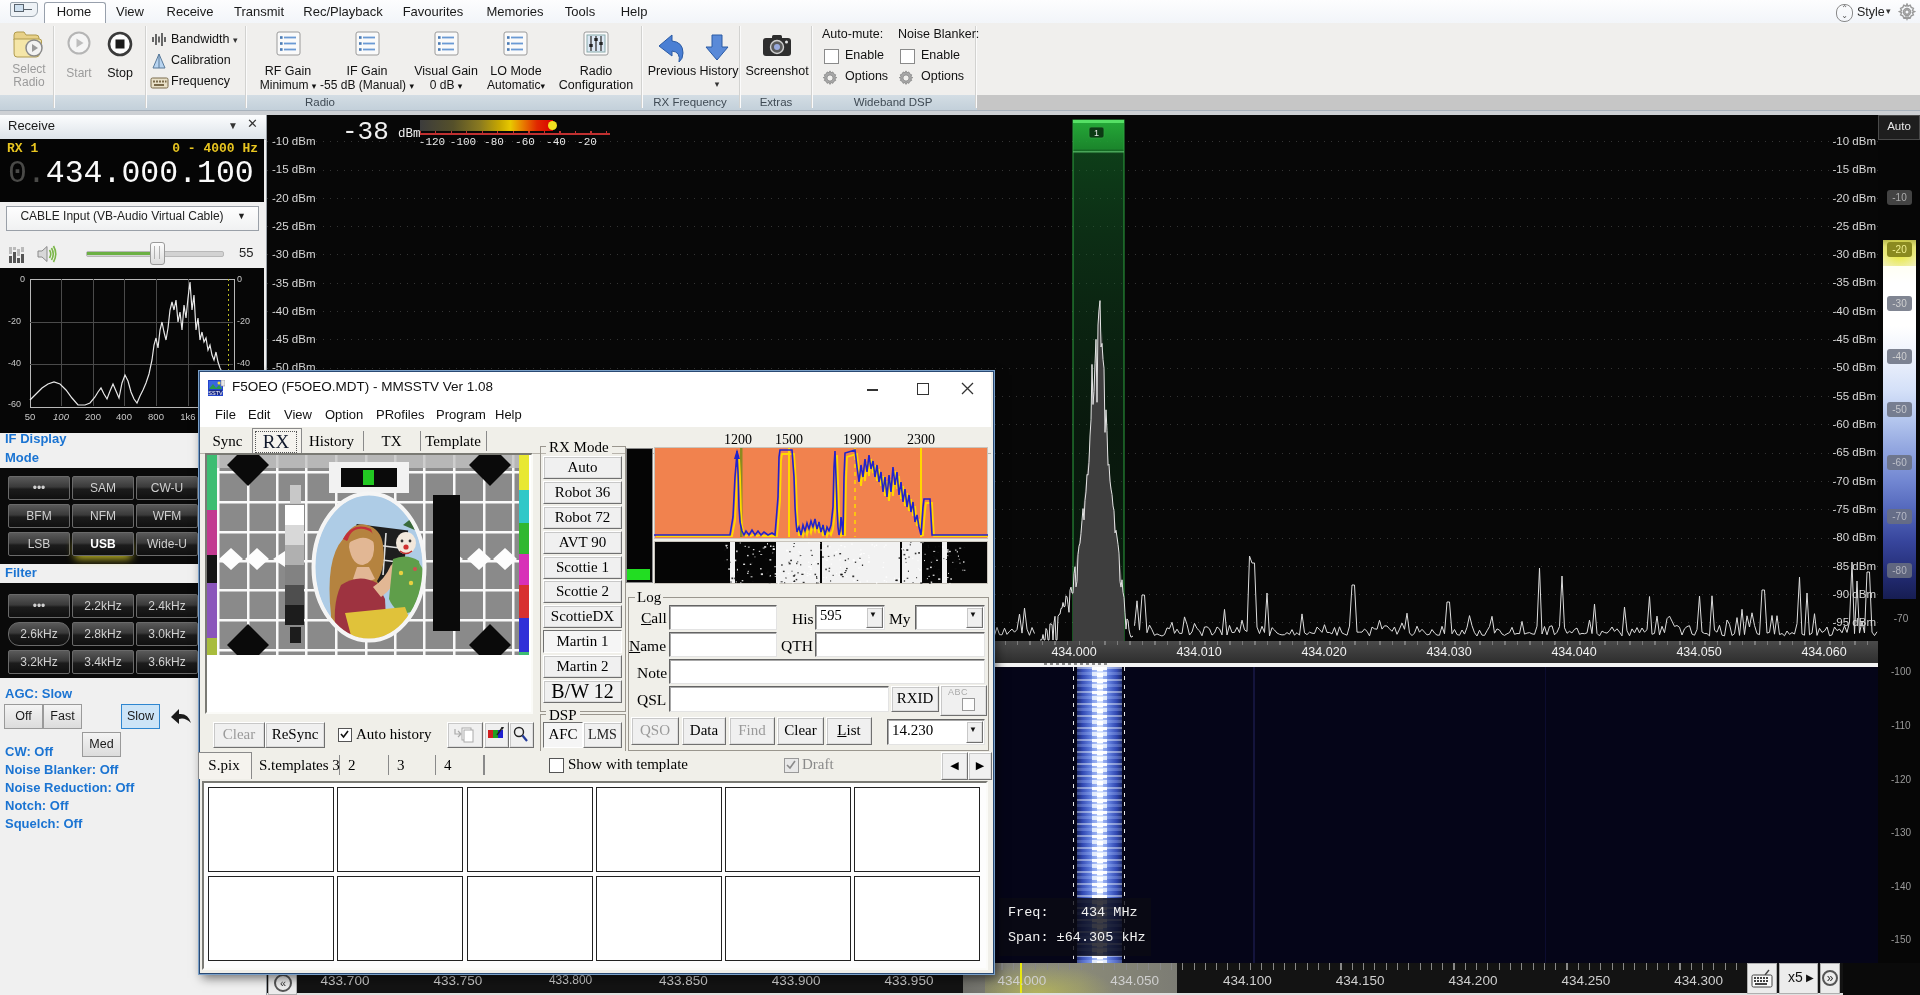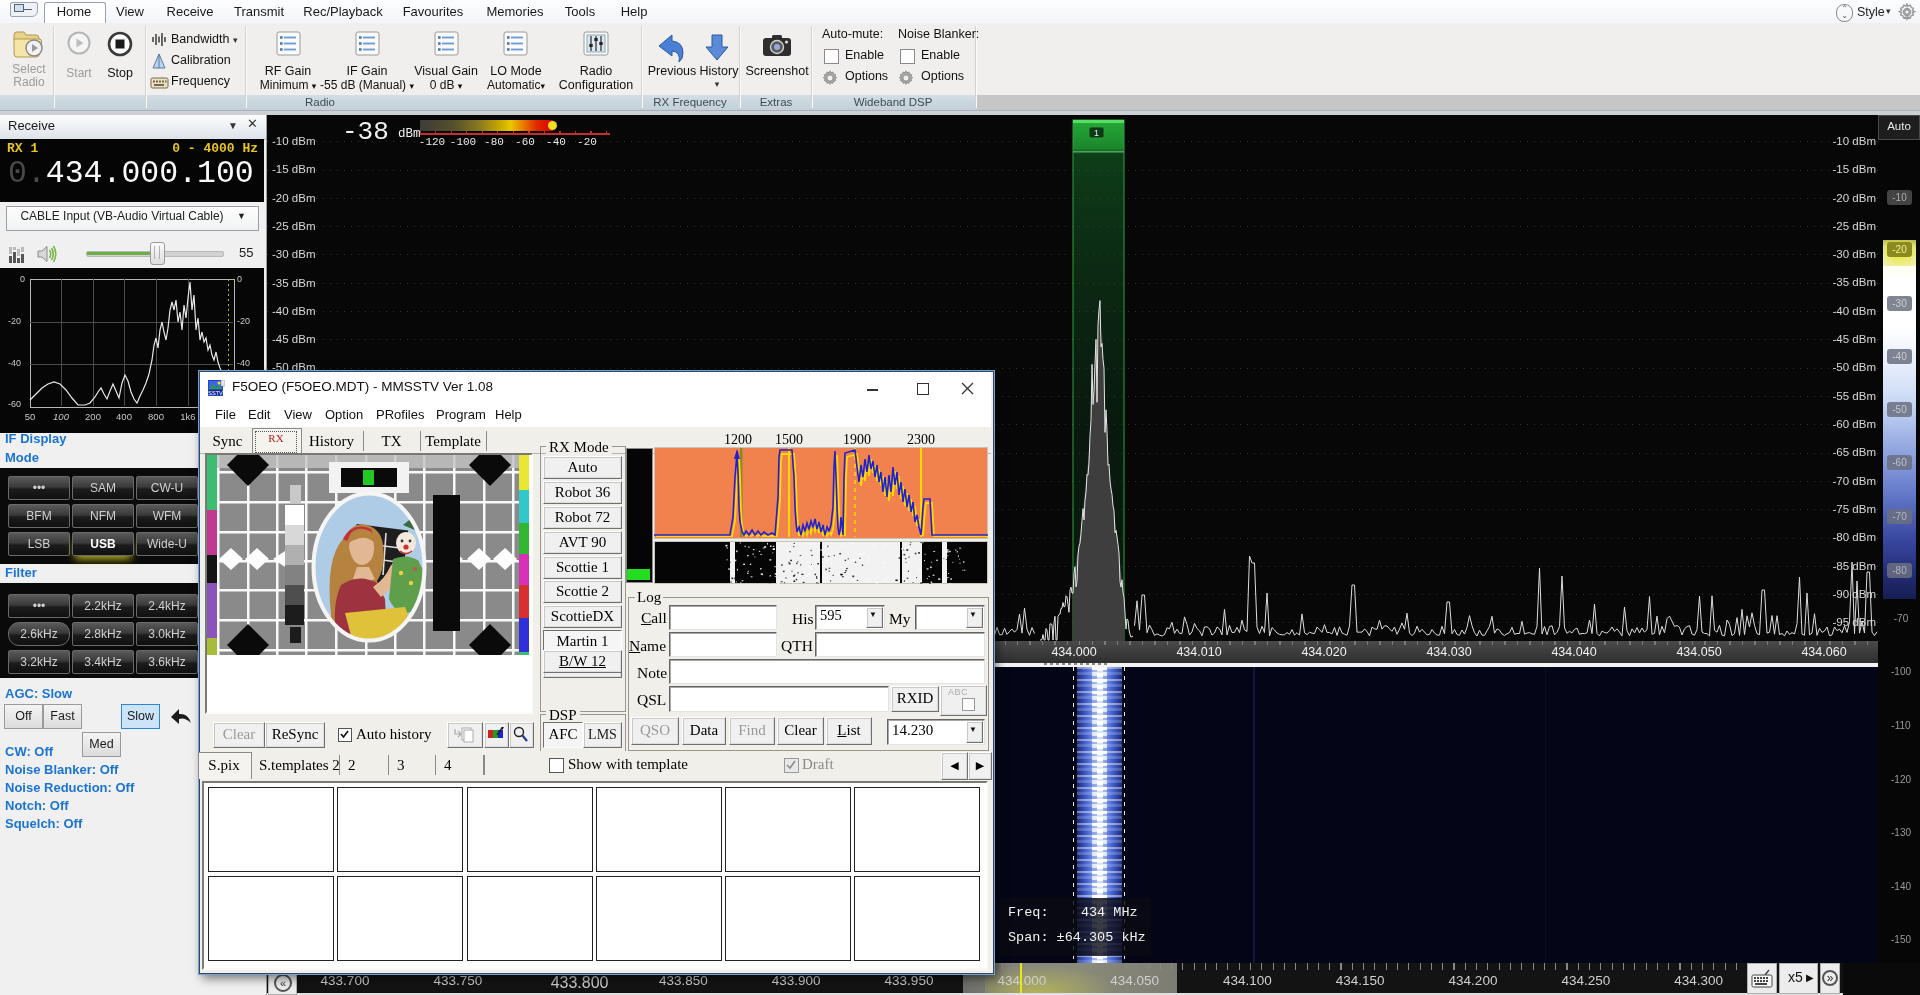--- a/index.html
+++ b/index.html
@@ -440,21 +440,21 @@
 <div class="lb c " style="left:1901px;top:881px;font-size:10px;color:#9a9a9a;">-140</div>
 <div class="lb c " style="left:1901px;top:934px;font-size:10px;color:#9a9a9a;">-150</div>
 <div class="abs" style="left:267px;top:963px;width:1653px;height:30px;background:#131313;"></div>
 <div class="abs" style="left:267px;top:993px;width:1653px;height:2px;background:#e0e0e0;"></div>
 <div class="abs" style="left:963px;top:963px;width:214px;height:30px;background:linear-gradient(90deg,#6e6e68,#87877e 30%,#8a8a78 55%,#7c7c74);"></div>
 <div class="abs" style="left:985px;top:963px;width:130px;height:30px;background:radial-gradient(ellipse at 40% 100%, rgba(220,220,60,0.5), rgba(220,220,60,0.0) 70%);"></div>
 <div class="abs" style="left:1020px;top:963px;width:2px;height:30px;background:#e8e810;"></div>
 <div class="abs" style="left:267px;top:963px;width:1653px;height:7px;background:repeating-linear-gradient(90deg,#888 0 1px,transparent 1px 11.3px);"></div>
 <div class="lb c " style="left:345.0px;top:974px;font-size:13.5px;color:#cfcfcf;">433.700</div>
 <div class="lb c " style="left:457.8px;top:974px;font-size:13.5px;color:#cfcfcf;">433.750</div>
-<div class="lb c " style="left:570.6px;top:974px;font-size:16px;color:#cfcfcf;margin-left:9px;">433.800</div>
+<div class="lb c " style="left:570.6px;top:974px;font-size:12px;color:#cfcfcf;">433.800</div>
 <div class="lb c " style="left:683.4px;top:974px;font-size:13.5px;color:#cfcfcf;">433.850</div>
 <div class="lb c " style="left:796.2px;top:974px;font-size:13.5px;color:#cfcfcf;">433.900</div>
 <div class="lb c " style="left:909.0px;top:974px;font-size:13.5px;color:#cfcfcf;">433.950</div>
 <div class="lb c " style="left:1021.8px;top:974px;font-size:13.5px;color:#cfcfcf;">434.000</div>
 <div class="lb c " style="left:1134.6px;top:974px;font-size:13.5px;color:#cfcfcf;">434.050</div>
 <div class="lb c " style="left:1247.4px;top:974px;font-size:13.5px;color:#cfcfcf;">434.100</div>
 <div class="lb c " style="left:1360.1999999999998px;top:974px;font-size:13.5px;color:#cfcfcf;">434.150</div>
 <div class="lb c " style="left:1473.0px;top:974px;font-size:13.5px;color:#cfcfcf;">434.200</div>
 <div class="lb c " style="left:1585.8px;top:974px;font-size:13.5px;color:#cfcfcf;">434.250</div>
 <div class="lb c " style="left:1698.6px;top:974px;font-size:13.5px;color:#cfcfcf;">434.300</div>
@@ -507,21 +507,21 @@
 <div class="lb " style="left:284px;top:408px;font-size:13px;color:#111;">View</div>
 <div class="lb " style="left:325px;top:408px;font-size:13px;color:#111;">Option</div>
 <div class="lb " style="left:376px;top:408px;font-size:13px;color:#111;">PRofiles</div>
 <div class="lb " style="left:436px;top:408px;font-size:13px;color:#111;">Program</div>
 <div class="lb " style="left:495px;top:408px;font-size:13px;color:#111;">Help</div>
 <div class="abs" style="left:200px;top:427px;width:791px;height:26px;background:#f0efe9;"></div>
 <div class="abs" style="left:252px;top:431px;width:1px;height:20px;background:#8a8a8a;"></div>
 <div class="lb c serif" style="left:227.5px;top:433px;font-size:15px;color:#000;">Sync</div>
 <div class="abs serif" style="left:252px;top:428px;width:48px;height:25px;background:#f5f3ee;border:1px solid #8a8a8a;border-bottom:none;"></div>
 <div class="abs" style="left:255px;top:431px;width:40px;height:20px;border:1px dotted #555;"></div>
-<div class="lb c serif" style="left:276.0px;top:432px;font-size:11px;color:#b91c1c;">RX</div>
+<div class="lb c serif" style="left:276.0px;top:432px;font-size:19px;color:#0f172a;">RX</div>
 <div class="abs" style="left:363px;top:431px;width:1px;height:20px;background:#8a8a8a;"></div>
 <div class="lb c serif" style="left:331.5px;top:433px;font-size:15px;color:#000;">History</div>
 <div class="abs" style="left:420px;top:431px;width:1px;height:20px;background:#8a8a8a;"></div>
 <div class="lb c serif" style="left:391.5px;top:433px;font-size:15px;color:#000;">TX</div>
 <div class="abs" style="left:486px;top:431px;width:1px;height:20px;background:#8a8a8a;"></div>
 <div class="lb c serif" style="left:453.0px;top:433px;font-size:15px;color:#000;">Template</div>
 <div class="abs" style="left:200px;top:453px;width:791px;height:1px;background:#b8b4ac;"></div>
 <div class="abs" style="left:205px;top:453px;width:328px;height:261px;background:#fff;border-top:2px solid #7a7a74;border-left:2px solid #7a7a74;border-right:2px solid #fbfbf8;border-bottom:2px solid #fbfbf8;box-sizing:border-box;"></div>
 <svg class="abs" style="left:207px;top:455px" width="324" height="257" viewBox="0 0 324 257">
     <rect x="0" y="0" width="324" height="257" fill="#fff"></rect>
@@ -660,21 +660,21 @@
 <div class="lb serif" style="left:546px;top:439px;font-size:15px;color:#000;background:#f0efe9;padding:0 3px;">RX Mode</div>
 <div class="btn3d" style="left:543px;top:456px;width:77px;height:21px;font-size:15px;line-height:20px;">Auto</div>
 <div class="btn3d" style="left:543px;top:481px;width:77px;height:21px;font-size:15px;line-height:20px;">Robot 36</div>
 <div class="btn3d" style="left:543px;top:506px;width:77px;height:21px;font-size:15px;line-height:20px;">Robot 72</div>
 <div class="btn3d" style="left:543px;top:531px;width:77px;height:21px;font-size:15px;line-height:20px;">AVT 90</div>
 <div class="btn3d" style="left:543px;top:556px;width:77px;height:21px;font-size:15px;line-height:20px;">Scottie 1</div>
 <div class="btn3d" style="left:543px;top:580px;width:77px;height:21px;font-size:15px;line-height:20px;">Scottie 2</div>
 <div class="btn3d" style="left:543px;top:605px;width:77px;height:21px;font-size:15px;line-height:20px;">ScottieDX</div>
 <div class="btn3din" style="left:543px;top:630px;width:77px;height:21px;font-size:15px;line-height:20px;">Martin 1</div>
 <div class="btn3d" style="left:543px;top:655px;width:77px;height:21px;font-size:15px;line-height:20px;">Martin 2</div>
-<div class="btn3d" style="left:543px;top:650px;width:77px;height:21px;font-size:15px;line-height:20px;text-decoration:underline;">B/W 12</div>
+<div class="btn3d" style="left:543px;top:680px;width:77px;height:21px;font-size:20px;line-height:20px;">B/W 12</div>
 <div class="gb serif" style="left:540px;top:714px;width:84px;height:38px;border-color:#9a968e;"></div>
 <div class="lb serif" style="left:546px;top:707px;font-size:15px;color:#000;background:#f0efe9;padding:0 3px;">DSP</div>
 <div class="btn3din" style="left:543px;top:722px;width:38px;height:24px;font-size:15px;line-height:23px;">AFC</div>
 <div class="btn3d" style="left:583px;top:722px;width:37px;height:24px;font-size:14px;line-height:23px;color:#222;">LMS</div>
 <div class="abs" style="left:626px;top:448px;width:25px;height:133px;background:#050505;border:1px solid #8a8a8a;"></div>
 <div class="abs" style="left:627px;top:569px;width:23px;height:11px;background:#22dd22;"></div>
 <div class="lb c serif" style="left:738px;top:432px;font-size:14px;color:#000;">1200</div>
 <div class="lb c serif" style="left:789px;top:432px;font-size:14px;color:#000;">1500</div>
 <div class="lb c serif" style="left:857px;top:432px;font-size:14px;color:#000;">1900</div>
 <div class="lb c serif" style="left:921px;top:432px;font-size:14px;color:#000;">2300</div>
@@ -1042,21 +1042,21 @@
 <div class="btn3d" style="left:777px;top:717px;width:45px;height:26px;font-size:15px;line-height:25px;color:#000;">Clear</div>
 <div class="btn3d" style="left:826px;top:717px;width:44px;height:26px;font-size:15px;line-height:25px;color:#000;"><span style="text-decoration:underline">L</span>ist</div>
 <div class="fld" style="left:887px;top:719px;width:96px;height:24px;"></div>
 <div class="lb serif" style="left:892px;top:722px;font-size:15px;">14.230</div>
 <div class="btn3d" style="left:966px;top:721px;width:15px;height:20px;"></div>
 <div class="lb " style="left:969px;top:726px;font-size:8px;color:#111;">▼</div>
 <div class="abs" style="left:200px;top:751px;width:791px;height:28px;background:#f0efe9;"></div>
 <div class="abs" style="left:198px;top:752px;width:52px;height:26px;background:#f5f3ee;border:1px solid #8a8a8a;border-bottom:none;"></div>
 <div class="lb c serif" style="left:224.0px;top:757px;font-size:15px;color:#000;">S.pix</div>
 <div class="abs" style="left:339px;top:755px;width:1px;height:20px;background:#8a8a8a;"></div>
-<div class="lb serif" style="left:259px;top:757px;font-size:15px;color:#000;">S.templates 2</div>
+<div class="lb serif" style="left:259px;top:757px;font-size:15px;color:#000;">S.templates 3</div>
 <div class="abs" style="left:388px;top:755px;width:1px;height:20px;background:#8a8a8a;"></div>
 <div class="lb serif" style="left:348px;top:757px;font-size:15px;color:#000;">2</div>
 <div class="abs" style="left:435px;top:755px;width:1px;height:20px;background:#8a8a8a;"></div>
 <div class="lb serif" style="left:397px;top:757px;font-size:15px;color:#000;">3</div>
 <div class="abs" style="left:483px;top:755px;width:1px;height:20px;background:#8a8a8a;"></div>
 <div class="lb serif" style="left:444px;top:757px;font-size:15px;color:#000;">4</div>
 <div class="abs" style="left:484px;top:755px;width:1px;height:20px;background:#8a8a8a;"></div>
 <div class="abs" style="left:549px;top:758px;width:13px;height:13px;background:#fff;border:1px solid #555;"></div>
 <div class="lb serif" style="left:568px;top:756px;font-size:15px;color:#000;">Show with template</div>
 <div class="abs" style="left:784px;top:758px;width:13px;height:13px;background:#e8e8e8;border:1px solid #999;"></div>

